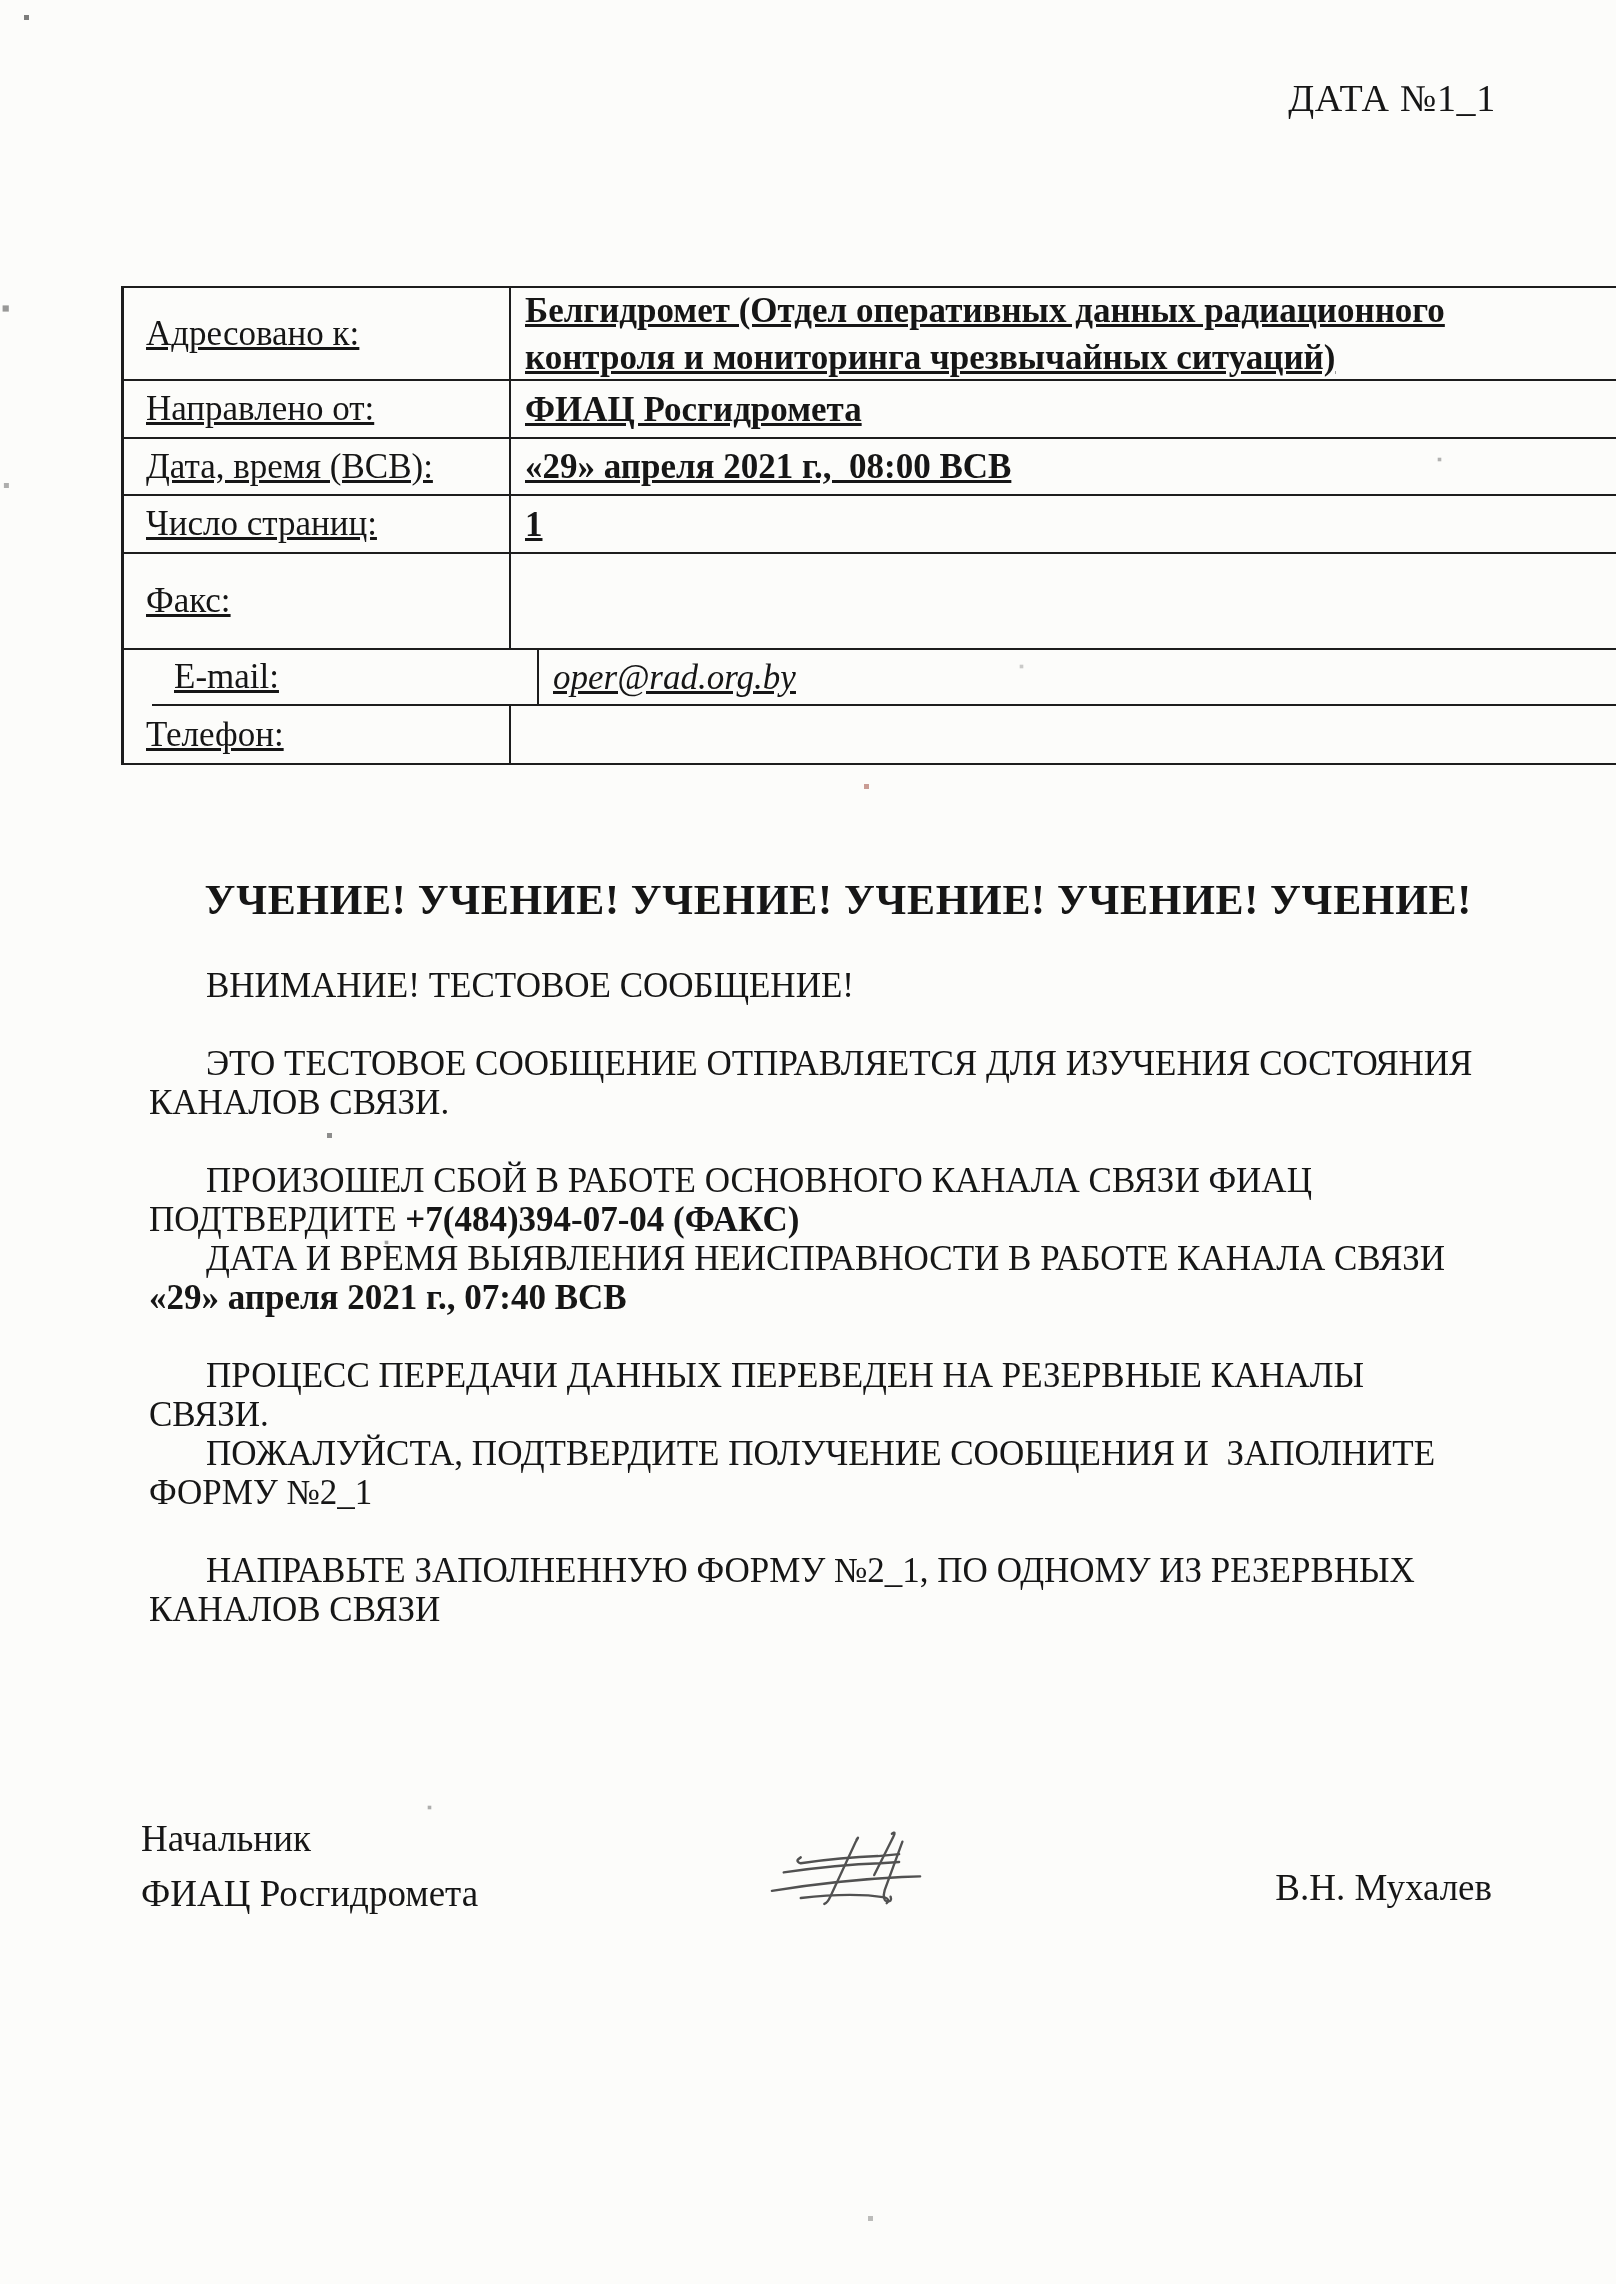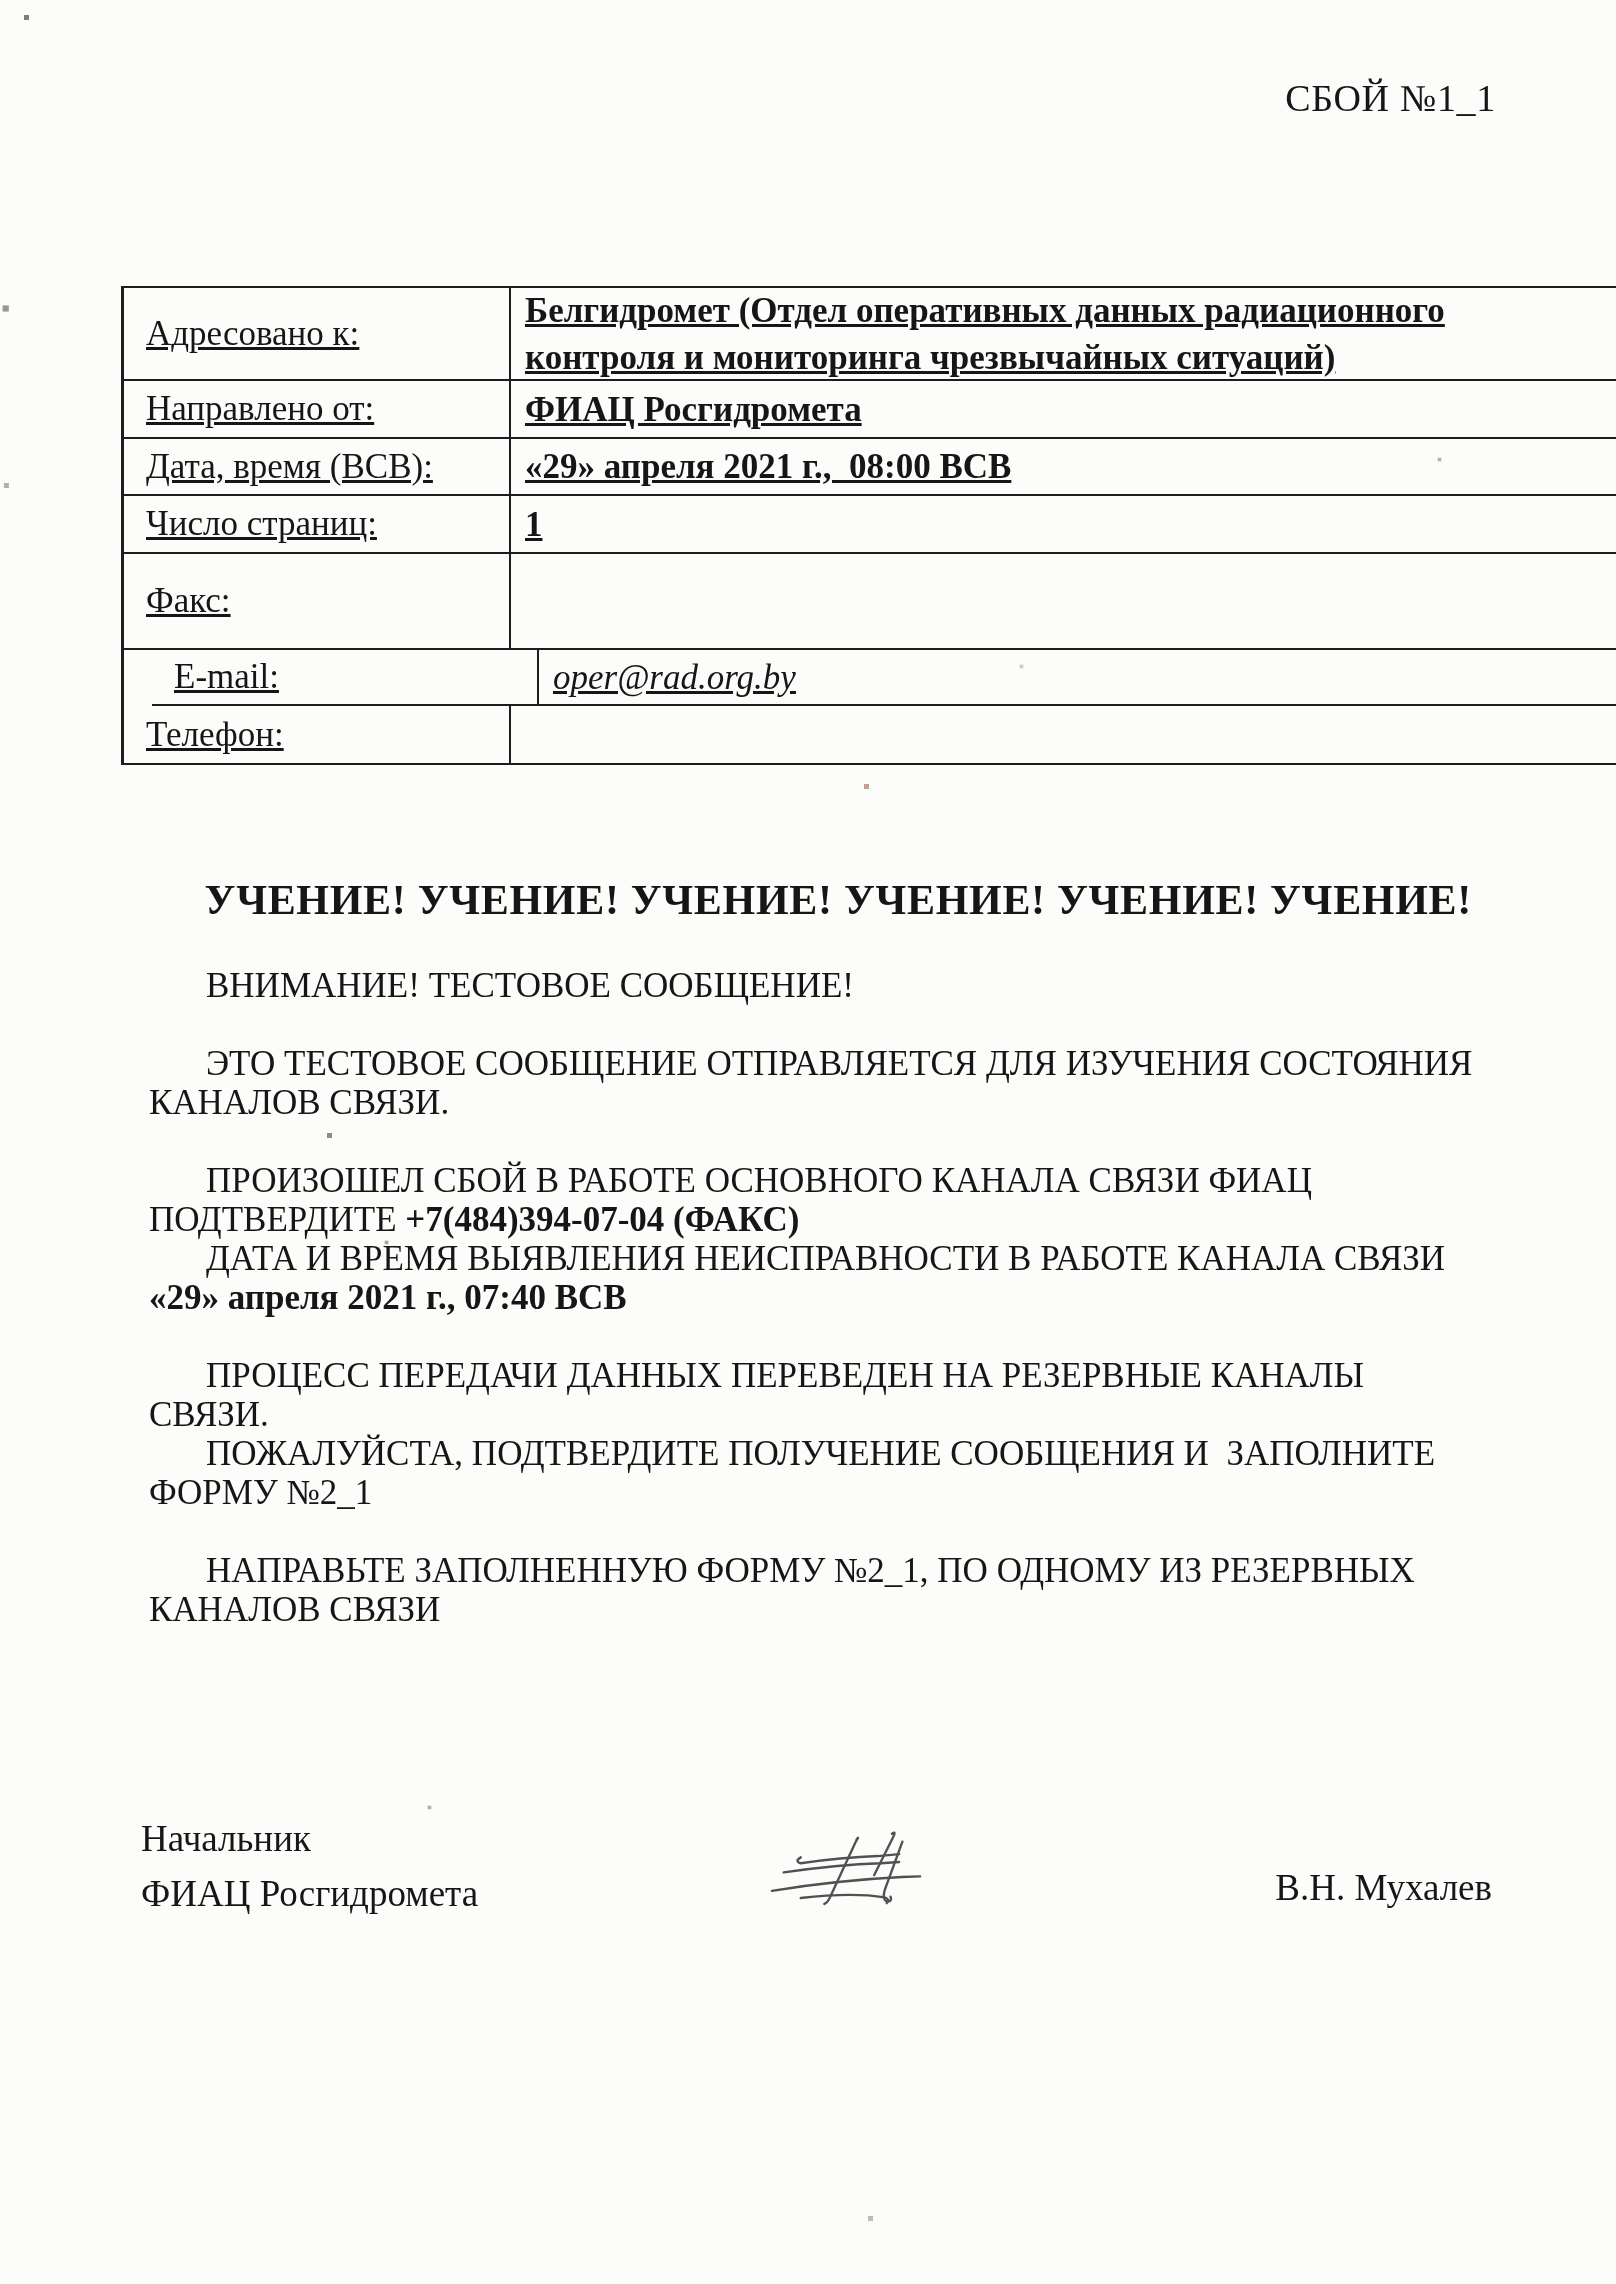--- a/index.html
+++ b/index.html
@@ -86,21 +86,21 @@
       870px 2218px 0 2px rgba(40,40,40,0.3);
   }
 </style>
 </head>
 <body>
 
 <div class="page">
 
   <div class="speck"></div>
 
-  <div class="form-label">СБОЙ №1_1</div>
+  <div class="form-label">ДАТА №1_1</div>
 
   <div class="hdr-table">
       <div class="hdr-row">
         <div class="hdr-label">Адресовано к:</div>
         <div class="hdr-value bold">Белгидромет (Отдел оперативных данных радиационного<br>контроля и мониторинга чрезвычайных ситуаций)</div>
       </div>
       <div class="hdr-row">
         <div class="hdr-label">Направлено от:</div>
         <div class="hdr-value bold">ФИАЦ Росгидромета</div>
       </div>

